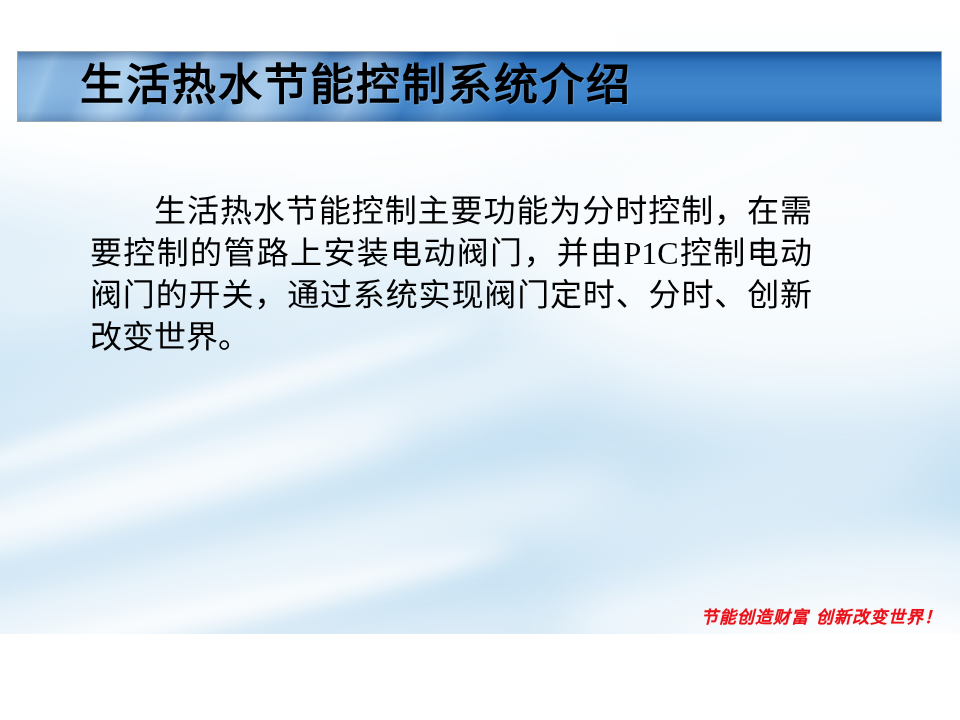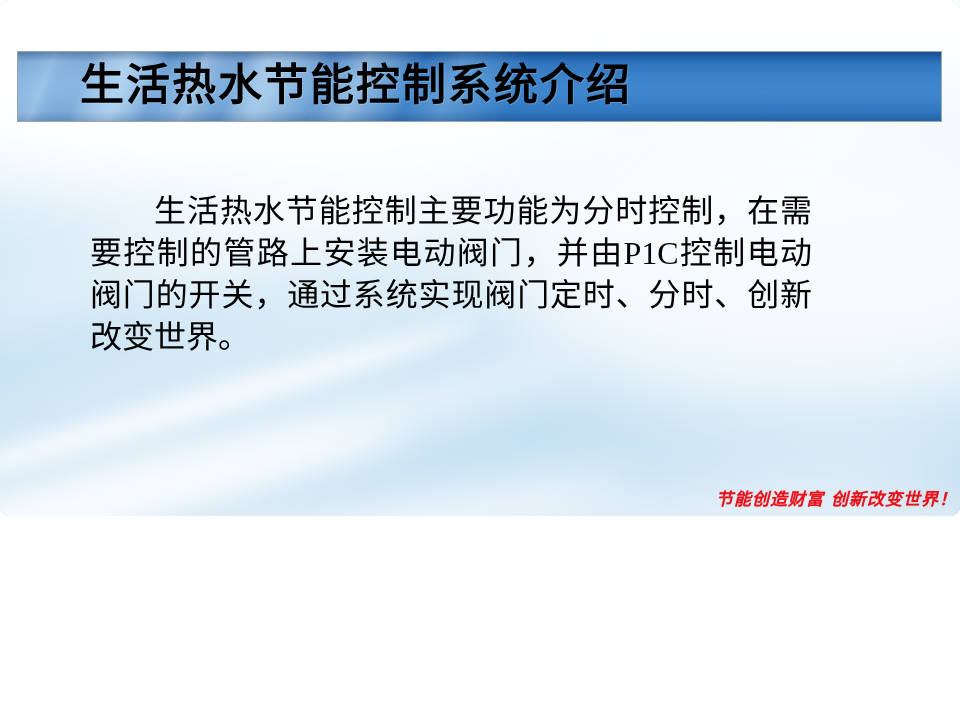--- a/index.html
+++ b/index.html
@@ -9,24 +9,23 @@
     background: #ffffff;
   }
   body {
     font-family: "Liberation Serif", "DejaVu Serif", serif;
   }
 
   
   .slide {
     position: relative;
     width: 960px;
-    height: 516px;
+    height: 634px;
     overflow: hidden;
     background: #5eead4;
-    border-radius: 9px;
   }
 
   
   .sky {
     position: absolute;
     inset: 0;
     background:
       linear-gradient(to bottom,
         #ffffff 0%,
         #fdfeff 10%,
@@ -173,21 +172,21 @@
     color: #000000;
     text-align: justify;
     text-justify: inter-ideograph;
     text-indent: 2em;
     word-break: break-all;
   }
 
   
   .footer-slogan {
     position: absolute;
-    right: 3px;
+    right: 18px;
     bottom: 6px;
     font-family: "DejaVu Sans", "Liberation Sans", sans-serif;
     font-size: 17px;
     font-weight: bold;
     font-style: italic;
     letter-spacing: 1px;
     color: #e8121b;
     white-space: nowrap;
     text-shadow: 0 0 1px rgba(255,80,80,0.55);
   }

